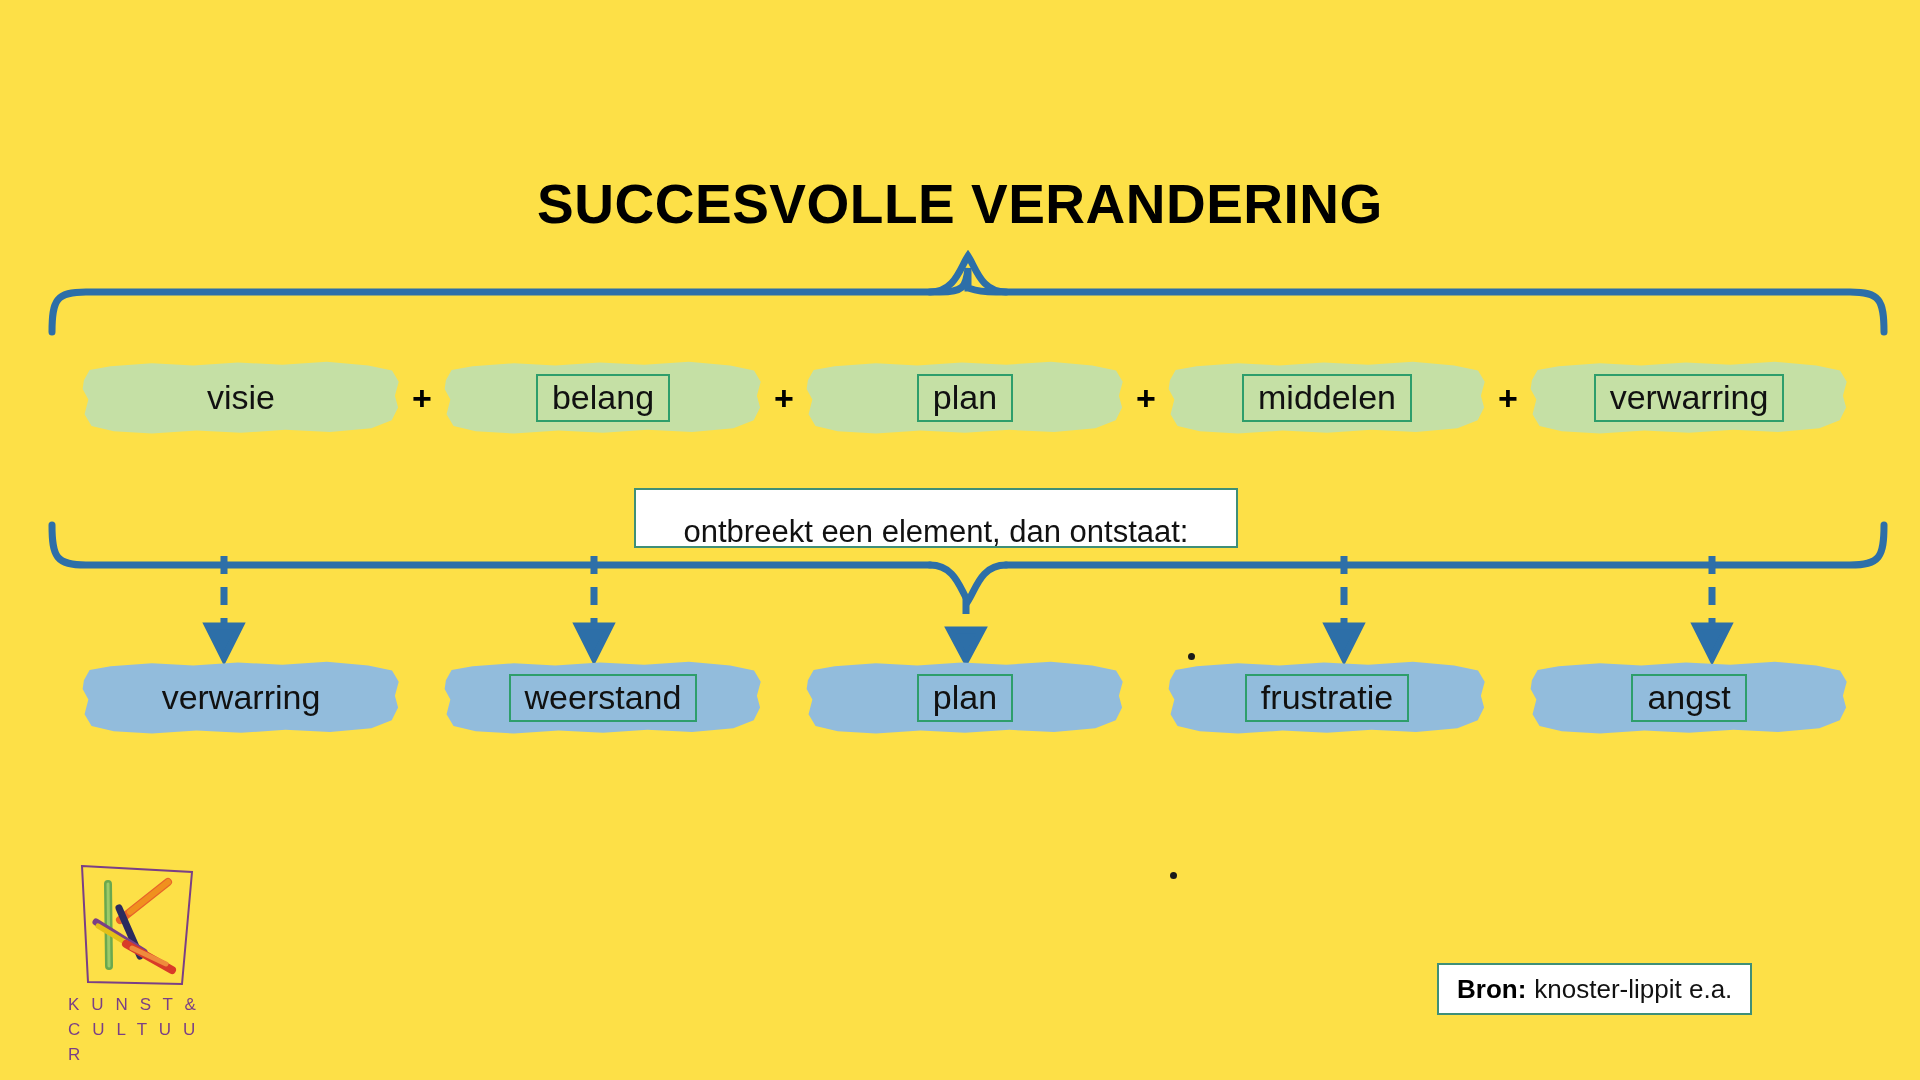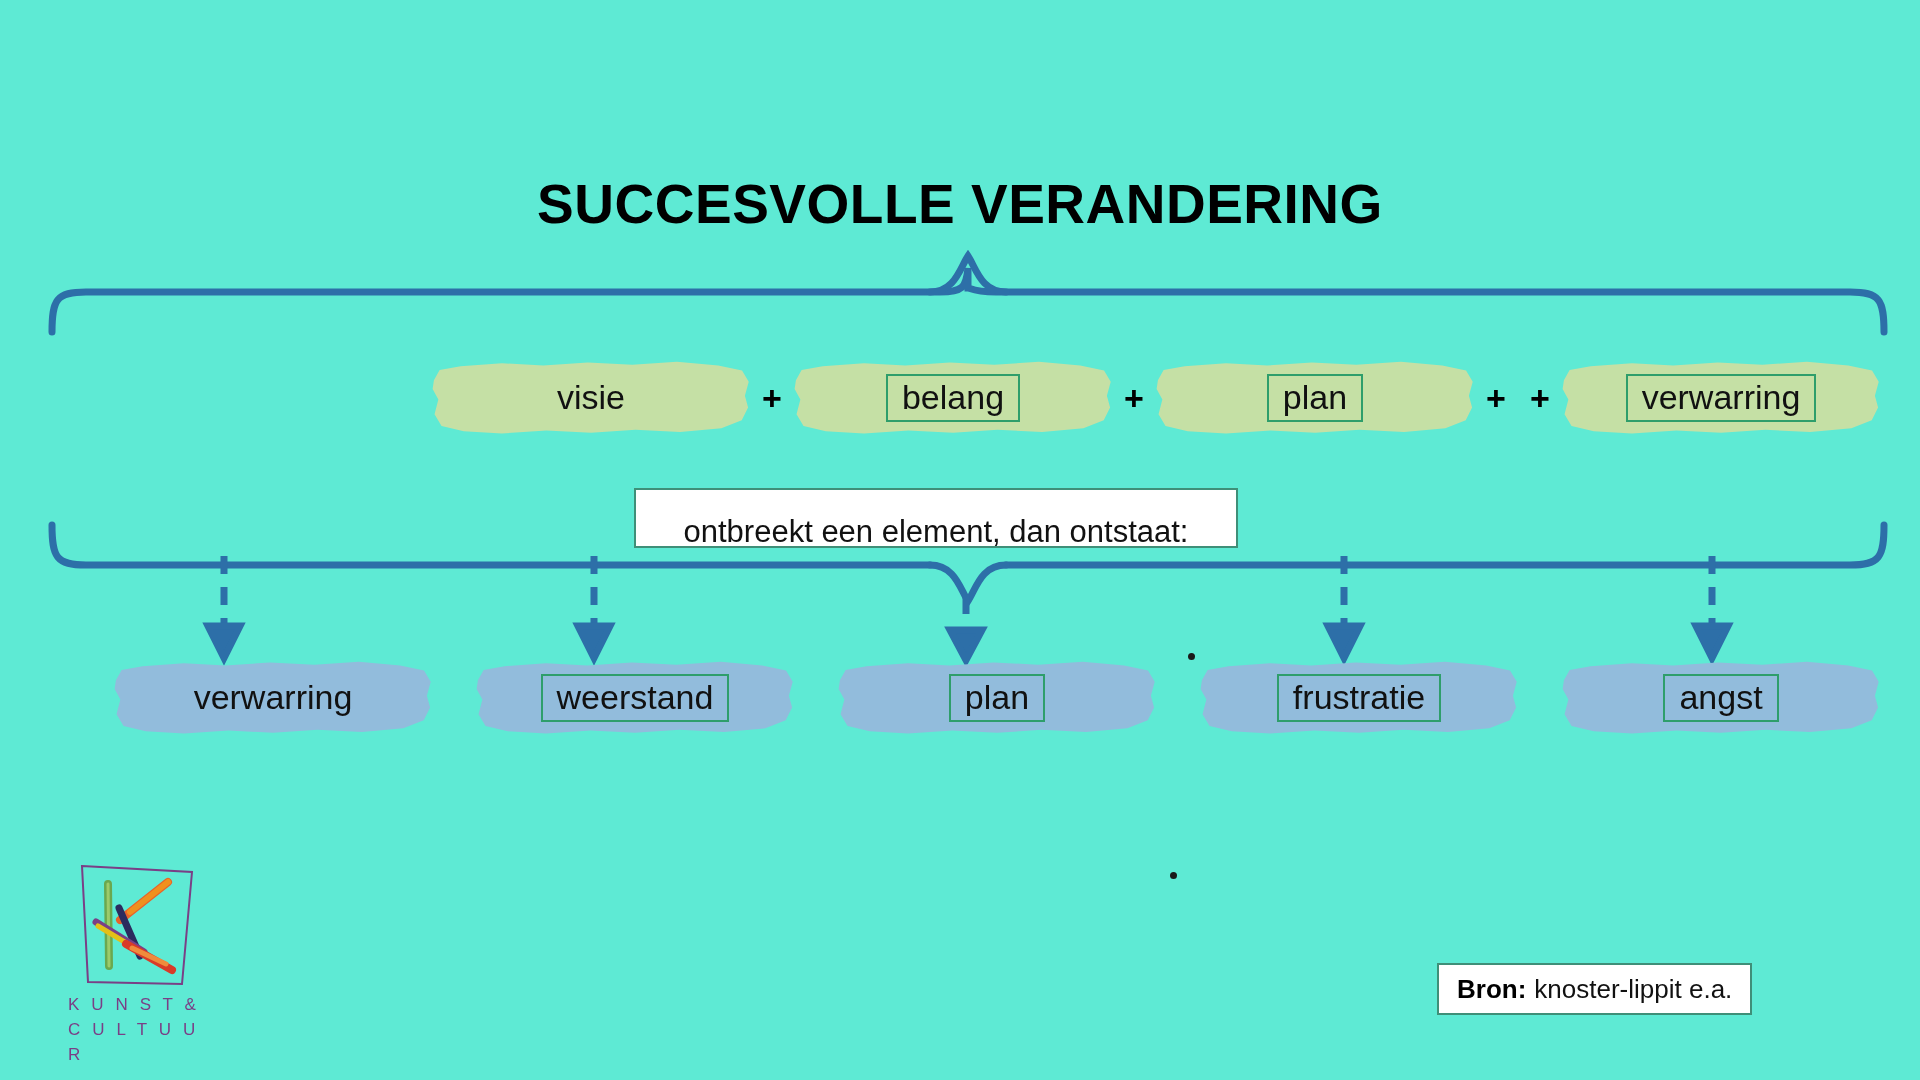--- a/index.html
+++ b/index.html
@@ -7,21 +7,21 @@
     width: 1920px;
     height: 1080px;
     background: #ffffff;
     font-family: "Liberation Sans", sans-serif;
     overflow: hidden;
   }
   #slide {
     position: relative;
     width: 1920px;
     height: 1080px;
-    background: #5eead4;
+    background: #fde047;
   }
 
   
   #title {
     position: absolute;
     left: 0;
     top: 172px;
     width: 1920px;
     text-align: center;
     font-size: 55px;
@@ -39,21 +39,21 @@
     pointer-events: none;
   }
 
   
   .row {
     position: absolute;
     left: 50px;
     width: 1830px;
     display: flex;
     align-items: center;
-    justify-content: flex-end;
+    justify-content: center;
   }
   #row-green { top: 355px; height: 86px; }
   #row-blue  { top: 655px; height: 86px; }
 
   .cell {
     position: relative;
     display: flex;
     align-items: center;
     justify-content: center;
     height: 86px;
@@ -243,20 +243,24 @@
       <span class="term boxed">belang</span>
     </div>
     <span class="plus">+</span>
 
     <div class="cell w-green">
       <div class="blob green"></div>
       <span class="term boxed">plan</span>
     </div>
     <span class="plus">+</span>
 
+    <div class="cell w-green">
+      <div class="blob green"></div>
+      <span class="term boxed">middelen</span>
+    </div>
     <span class="plus">+</span>
 
     <div class="cell w-green">
       <div class="blob green"></div>
       <span class="term boxed">verwarring</span>
     </div>
   </div>
 
   <div id="caption-box">
     <span class="txt">ontbreekt een element, dan ontstaat:</span>

